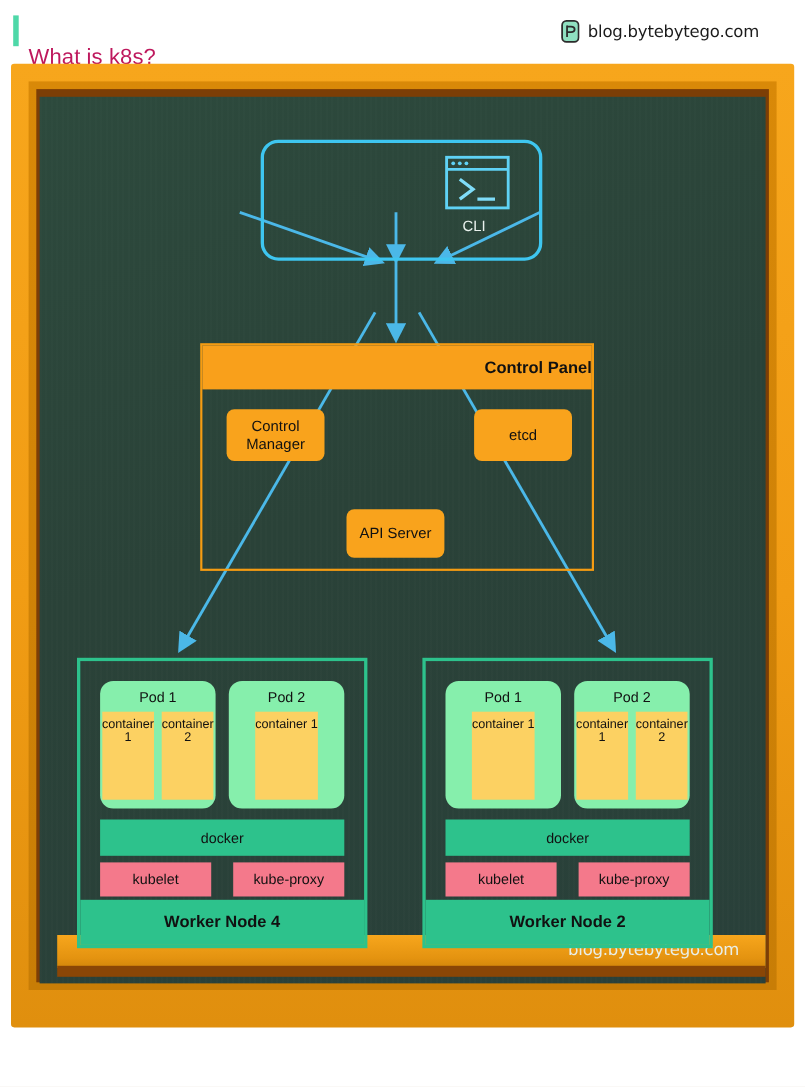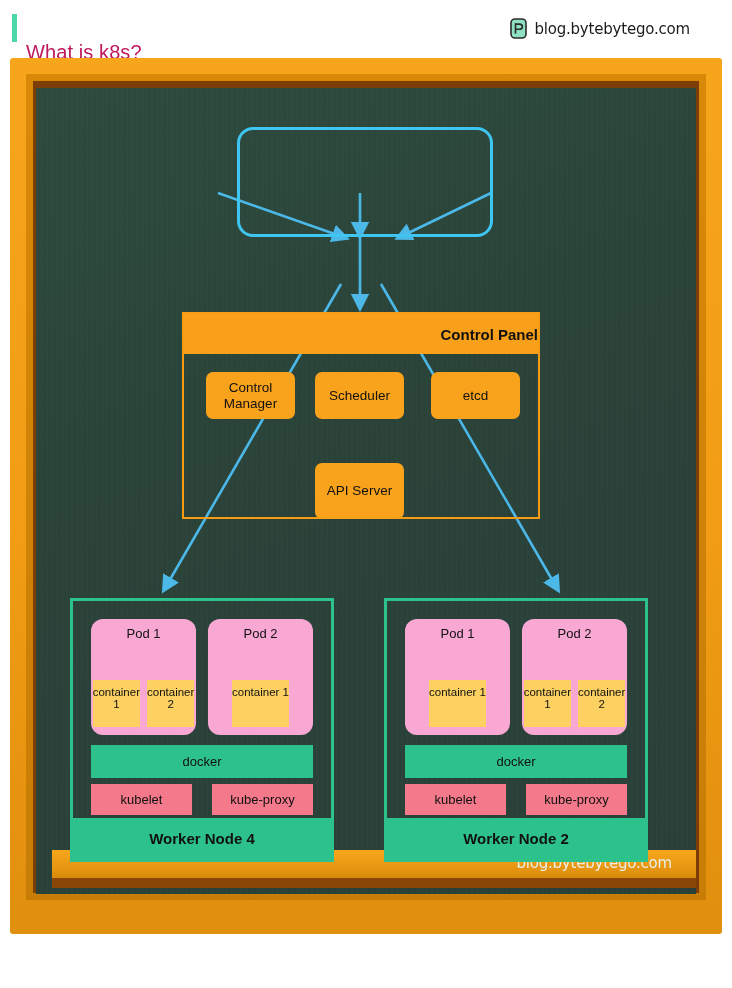--- a/index.html
+++ b/index.html
@@ -106,39 +106,39 @@
   .cp-node {
     position: absolute;
     background: #F9A31C; border-radius: 7px;
     display: flex; align-items: center; justify-content: center;
     text-align: center;
     font-size: 13.5px; color: #111; line-height: 1.18;
   }
   #cp-control-manager { left: 22px;  top: 58px; width: 89px; height: 47px; }
   #cp-scheduler       { left: 131px; top: 58px; width: 89px; height: 47px; }
   #cp-etcd            { left: 247px; top: 58px; width: 89px; height: 47px; }
-  #cp-api-server      { left: 131px; top: 149px; width: 89px; height: 56px; }
+  #cp-api-server      { left: 131px; top: 149px; width: 89px; height: 44px; }
 
   
   .worker {
     position: absolute; top: 598px; width: 264px; height: 264px;
     border: 3px solid #2DC28C;
   }
   #worker-1 { left: 70px; }
   #worker-2 { left: 384px; }
 
   .pods-row {
     position: absolute; left: 18px; top: 18px;
     width: 222px; height: 116px;
     display: flex; gap: 12px;
   }
   .pod {
-    flex: 1; background: #f9a8d4; border-radius: 12px;
+    flex: 1; background: #86efac; border-radius: 12px;
     padding-top: 7px;
-    display: flex; flex-direction: column; align-items: center; gap: 33px;
+    display: flex; flex-direction: column; align-items: center;
   }
   .pod-label { font-size: 13px; color: #111; margin-bottom: 6px; }
   .pod-containers {
     width: 86px; display:flex; flex-direction: row; gap: 7px;
     flex: 1; justify-content: center; padding-bottom: 8px;
   }
   .pod.center .pod-containers { justify-content: center; }
   .container-chip {
     background: #FCD162; color: #111;
     font-size: 11.5px; text-align: center;
@@ -215,31 +215,40 @@
       </g>
     </svg>
 
     <div id="board-tray"></div>
     <div id="board-tray-lip"></div>
     <div id="watermark">blog.bytebytego.com</div>
   </div>
 </div>
 
 <div id="clients-box">
+  <div class="client" id="client-cli">
+    <svg width="66" height="52" viewBox="0 0 66 52">
+      <rect x="8" y="2" width="56" height="46" fill="none" stroke="#5FD2F5" stroke-width="2.6"></rect>
+      <path d="M8 13 L64 13" stroke="#5FD2F5" stroke-width="2.4"></path>
+      <circle cx="14" cy="7.5" r="1.7" fill="#5FD2F5"></circle>
+      <circle cx="20" cy="7.5" r="1.7" fill="#5FD2F5"></circle>
+      <circle cx="26" cy="7.5" r="1.7" fill="#5FD2F5"></circle>
+      <path d="M20 22 L32 31 L20 40" fill="none" stroke="#7FDCF8" stroke-width="3"></path>
+      <path d="M36 40 L52 40" stroke="#7FDCF8" stroke-width="3"></path>
+    </svg>
+    <div class="client-label">CLI</div>
+  </div>
 </div>
 
 <div id="control-panel">
   <div id="cp-header">
     <span id="cp-header-label">Control Panel</span>
   </div>
   <div class="cp-node" id="cp-control-manager">
     <span>Control<br>Manager</span>
-  </div>
-  <div class="cp-node" id="cp-scheduler">
-    <span>Scheduler</span>
   </div>
   <div class="cp-node" id="cp-etcd">
     <span>etcd</span>
   </div>
   <div class="cp-node" id="cp-api-server">
     <span>API Server</span>
   </div>
 </div>
 
 <div class="worker" id="worker-1">

